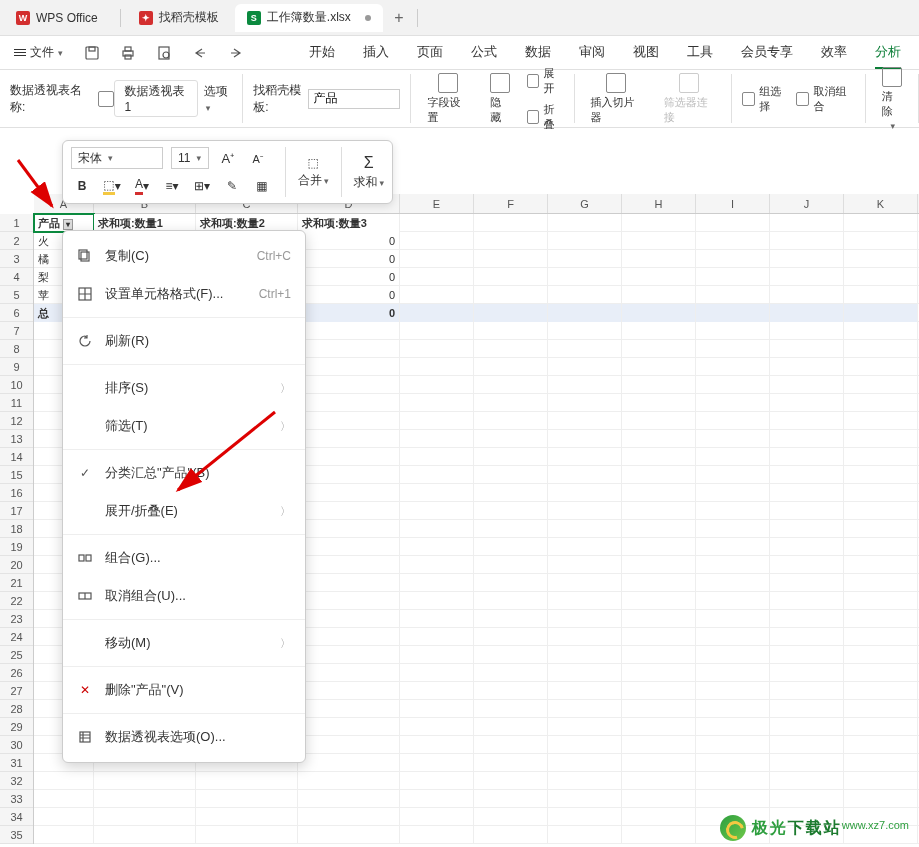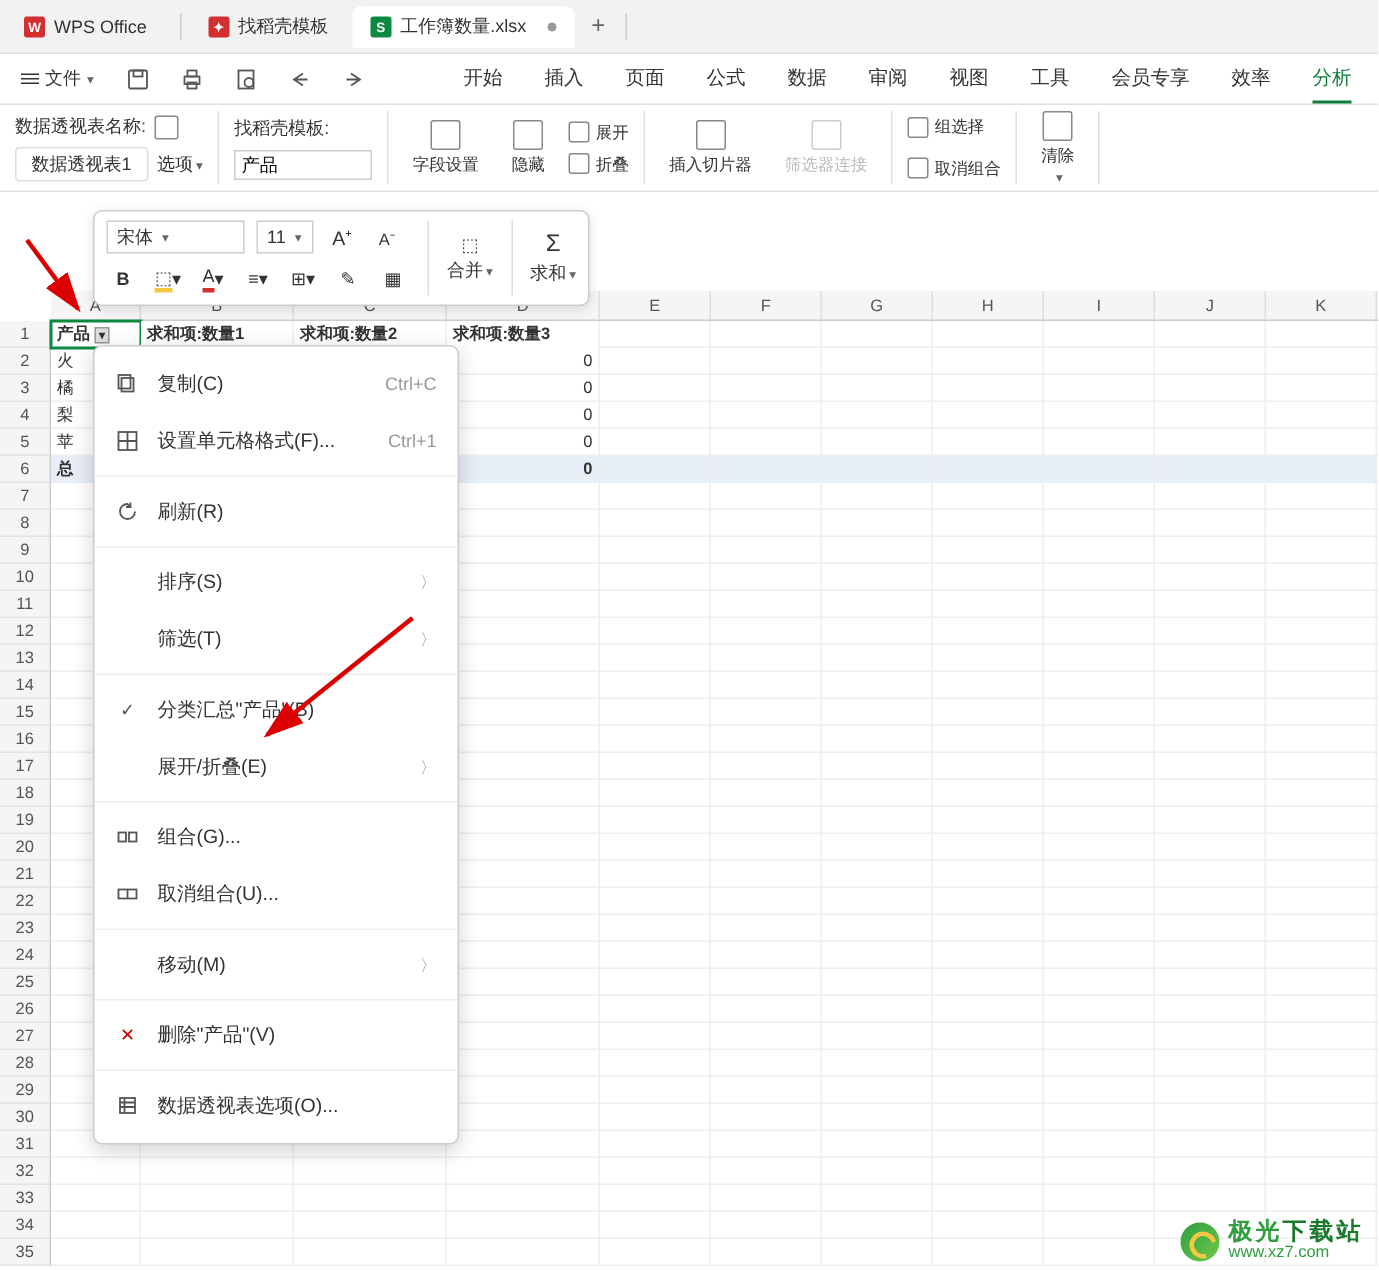--- a/index.html
+++ b/index.html
@@ -22,21 +22,21 @@
 .hamburger { width:12px; display:flex; flex-direction:column; gap:2px;}
 .hamburger span{ height:1px; background:#333;}
 .menu-icon-btn { width:26px; height:26px; display:flex; align-items:center; justify-content:center; cursor:pointer;}
 .menu-icon-btn svg{ width:16px; height:16px; stroke:#555; fill:none; stroke-width:1.2;}
 .menu-tabs { display:flex; gap:28px; margin-left:auto; padding-right:10px;justify-content:flex-end;}
 .menu-tab { font-size:13px; cursor:pointer; padding: 6px 0;}
 .menu-tab.active{ color:#0a7d36; border-bottom:2px solid #0a7d36; font-weight:500;}
 
 
 .ribbon { height:58px; display:flex; border-bottom:1px solid #e0e0e0; padding: 4px 0;}
-.ribbon-group { display:flex; flex-direction:column; padding: 0 10px; justify-content:space-around; border-right:1px solid #e0e0e0;}
+.ribbon-group { display:flex; flex-direction:row; padding: 0 10px; justify-content:space-around; border-right:1px solid #e0e0e0;}
 .ribbon-row { display:flex; align-items:center; gap:6px; font-size:12px;}
 .pivot-name-btn { background:#fff; border:1px solid #ddd; padding:2px 10px; border-radius:3px; cursor:pointer;}
 .ribbon-icon{ width:16px; height:16px; border:1px solid #888; border-radius:2px;}
 .active-field-input{ width:92px; border:1px solid #ccc; padding:2px 4px; font-size:12px;}
 .ribbon-btn-v { display:flex; flex-direction:column; align-items:center; gap:2px; padding:0 6px; cursor:pointer; font-size:11px;}
 .ribbon-btn-v .ri{ width:20px; height:20px; border:1px solid #888; border-radius:2px;}
 .ribbon-btn-h { display:flex; align-items:center; gap:4px; cursor:pointer; font-size:11px;}
 .ribbon-btn-h .ri{ width:14px; height:14px; border:1px solid #888; border-radius:2px;}
 .disabled{ color:#bbb;}
 .disabled .ri{ border-color:#ccc;}
@@ -82,21 +82,21 @@
 .cm-check{ color:#555;}
 .cm-del{ color:#c00;}
 
 
 .arrow{ position:absolute; z-index:200; pointer-events:none;}
 
 
 .watermark{ position:absolute; right:10px; bottom:6px; display:flex; align-items:center; gap:6px; z-index:300;}
 .wm-logo{ width:26px; height:26px; background:linear-gradient(135deg,#2e9e3f,#6fc94a); border-radius:50%; position:relative;}
 .wm-logo::after{content:""; position:absolute; left:6px; top:6px; width:12px; height:12px; border:3px solid #f4c842; border-right-color:transparent; border-radius:50%; transform:rotate(30deg);}
-.wm-text{ display:flex; flex-direction:column; line-height:1;}
+.wm-text{ display:flex; flex-direction:row; line-height:1;}
 .wm-main{ font-size:16px; font-weight:bold; letter-spacing:2px;}
 .wm-main .g{color:#2e9e3f;} .wm-main .b{color:#1c7a2e;}
 .wm-url{ font-size:11px; color:#2e9e3f;}
 </style>
 </head>
 <body>
 
 <div class="tab-bar">
   <div class="app-tab">
     <span class="tab-icon-w">W</span>

